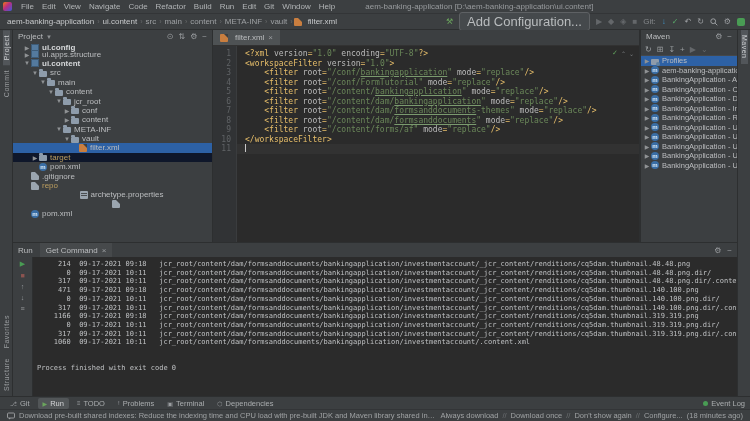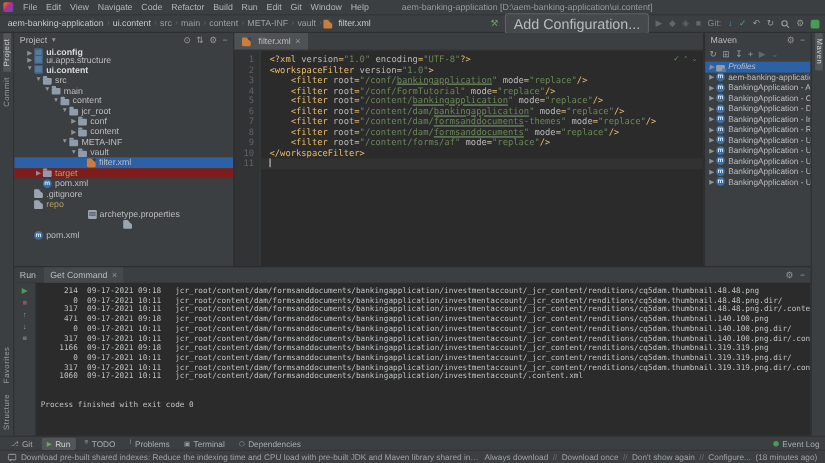--- a/index.html
+++ b/index.html
@@ -33,21 +33,21 @@
   .center{flex:1;display:flex;flex-direction:column;min-width:0}
   .mainrow{display:flex;height:212px;min-height:212px}
   .project{width:200px;background:#3c3f41;border-right:1px solid #2d2f30;display:flex;flex-direction:column;flex:none}
   .panel-head{height:13px;display:flex;align-items:center;padding:0 5px;color:#bbbdbf;flex:none}
   .panel-head .car{font-size:6px;color:#8f9294;margin-left:3px}
   .ph-icons{margin-left:auto;display:flex;gap:5px;color:#9a9da0;font-size:8px}
   .tree{flex:1;overflow:hidden;font-size:8px}
   .trow{display:flex;align-items:center;height:9.4px;white-space:nowrap;overflow:hidden}
   .trow.partial{margin-top:-3px}
   .trow.selected{background:#2d61a5}
-  .trow.hover{background:#7f1d1d}
+  .trow.hover{background:#0f172a}
   .chev{width:8px;min-width:8px;color:#8f9294;font-size:6px;text-align:center}
   .tlabel{color:#bcbec0}
   .trow.bold .tlabel{color:#d6d8da;font-weight:bold}
   .trow.excluded .tlabel{color:#bc9e5f}
   .ic{width:8px;height:8px;display:inline-block;flex:none;margin-right:3px;position:relative}
   .ic-module{background:#547a9e;border-radius:1px;box-shadow:inset 0 0 0 1px #3d5b77}
   .ic-folder{background:#8e9cab;border-radius:1px;height:6px;margin-top:2px}
   .ic-folder::before{content:"";position:absolute;top:-2px;left:0;width:4px;height:2px;background:#8e9cab;border-radius:1px 1px 0 0}
   .ic-xml{background:#c97e3f;border-radius:1px}
   .ic-xml::before{content:"";position:absolute;right:0;top:0;border:2px solid #2b2b2b00;border-top:2px solid #3c3f41;border-right:2px solid #3c3f41}
@@ -342,21 +342,21 @@
         </div>
         <div class="mtoolbar">
           <span>↻</span>
           <span>⊞</span>
           <span>↧</span>
           <span>+</span>
           <span class="dim">▶</span>
           <span class="dim">⌄</span>
         </div>
         <div class="mtree" id="mtree">
-            <div class="mrow selected" style="padding-left: 2px; font-style: italic;">
+            <div class="mrow selected" style="padding-left: 2px;">
               <span class="chev">▶</span>
               <span class="ic ic-profiles"></span>
               <span class="tlabel">Profiles</span>
             </div>
             <div class="mrow" style="padding-left: 2px;">
               <span class="chev">▶</span>
               <span class="ic ic-maven">m</span>
               <span class="tlabel">aem-banking-application</span>
             </div>
             <div class="mrow" style="padding-left: 2px;">

